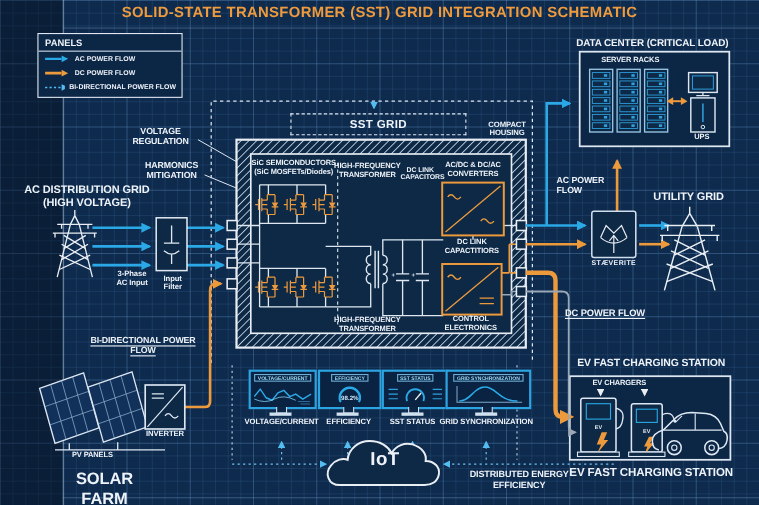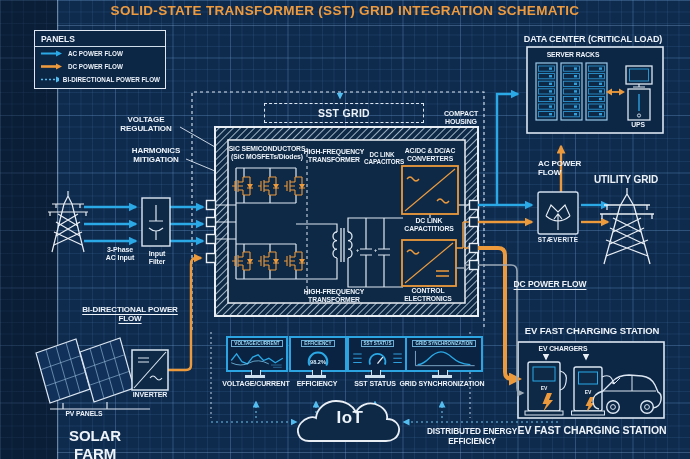--- a/index.html
+++ b/index.html
@@ -314,20 +314,22 @@
     <span>BI-DIRECTIONAL POWER FLOW</span>
   </div>
 </div>
 
 <div id="sstunitbox">SST GRID</div>
 <div class="lbl" style="left:428px;top:110px;width:66px;font-size:7px;">COMPACT HOUSING</div>
 <div class="lbl" style="left:112px;top:115px;width:68px;font-size:8px;">VOLTAGE
 REGULATION</div>
 <div class="lbl" style="left:122px;top:146px;width:68px;font-size:8px;">HARMONICS
 MITIGATION</div>
+<div class="lbl" style="left:20px;top:167px;width:118px;font-size:10px;">AC DISTRIBUTION GRID
+(HIGH VOLTAGE)</div>
 <div class="lbl" style="left:100px;top:246px;width:40px;font-size:7px;">3-Phase
 AC Input</div>
 <div class="lbl" style="left:140px;top:250px;width:34px;font-size:7px;">Input
 Filter</div>
 
 <div class="lbl" style="left:228px;top:145px;width:78px;font-size:6.8px;">SiC SEMICONDUCTORS
 (SiC MOSFETs/Diodes)</div>
 <div class="lbl" style="left:302px;top:148px;width:64px;font-size:6.8px;">HIGH-FREQUENCY
 TRANSFORMER</div>
 <div class="lbl" style="left:364px;top:151px;width:36px;font-size:6.3px;">DC LINK
@@ -338,21 +340,21 @@
 CAPACTITIORS</div>
 <div class="lbl" style="left:396px;top:287px;width:64px;font-size:6.8px;">CONTROL
 ELECTRONICS</div>
 <div class="lbl" style="left:298px;top:288px;width:72px;font-size:6.8px;">HIGH-FREQUENCY
 TRANSFORMER</div>
 
 <div class="lbl" style="left:520px;top:34px;width:146px;font-size:9px;">DATA CENTER (CRITICAL LOAD)</div>
 <div class="lbl" style="left:535px;top:51px;width:76px;font-size:6.8px;">SERVER RACKS</div>
 <div class="lbl" style="left:618px;top:121px;width:40px;font-size:6.8px;">UPS</div>
 
-<div class="lbl tleft" style="left:491px;top:159px;width:50px;font-size:8px;padding-left:47px;">AC POWER
+<div class="lbl tleft" style="left:506px;top:159px;width:50px;font-size:8px;">AC POWER
 FLOW</div>
 <div class="lbl" style="left:590px;top:174px;width:72px;font-size:10px;">UTILITY GRID</div>
 <div class="lbl" style="left:532px;top:236px;width:52px;font-size:6.3px;letter-spacing:0.4px;">STÆVERITE</div>
 <div class="lbl ul" style="left:510px;top:279px;width:80px;font-size:8.5px;">DC POWER FLOW</div>
 
 <div class="lbl" style="left:518px;top:325px;width:148px;font-size:9.5px;">EV FAST CHARGING STATION</div>
 <div class="lbl" style="left:524px;top:345px;width:78px;font-size:6.8px;">EV CHARGERS</div>
 <div class="lbl" style="left:514px;top:424px;width:156px;font-size:10.5px;">EV FAST CHARGING STATION</div>
 
 <div class="lbl ul" style="left:70px;top:305px;width:120px;font-size:8px;">BI-DIRECTIONAL POWER FLOW</div>

